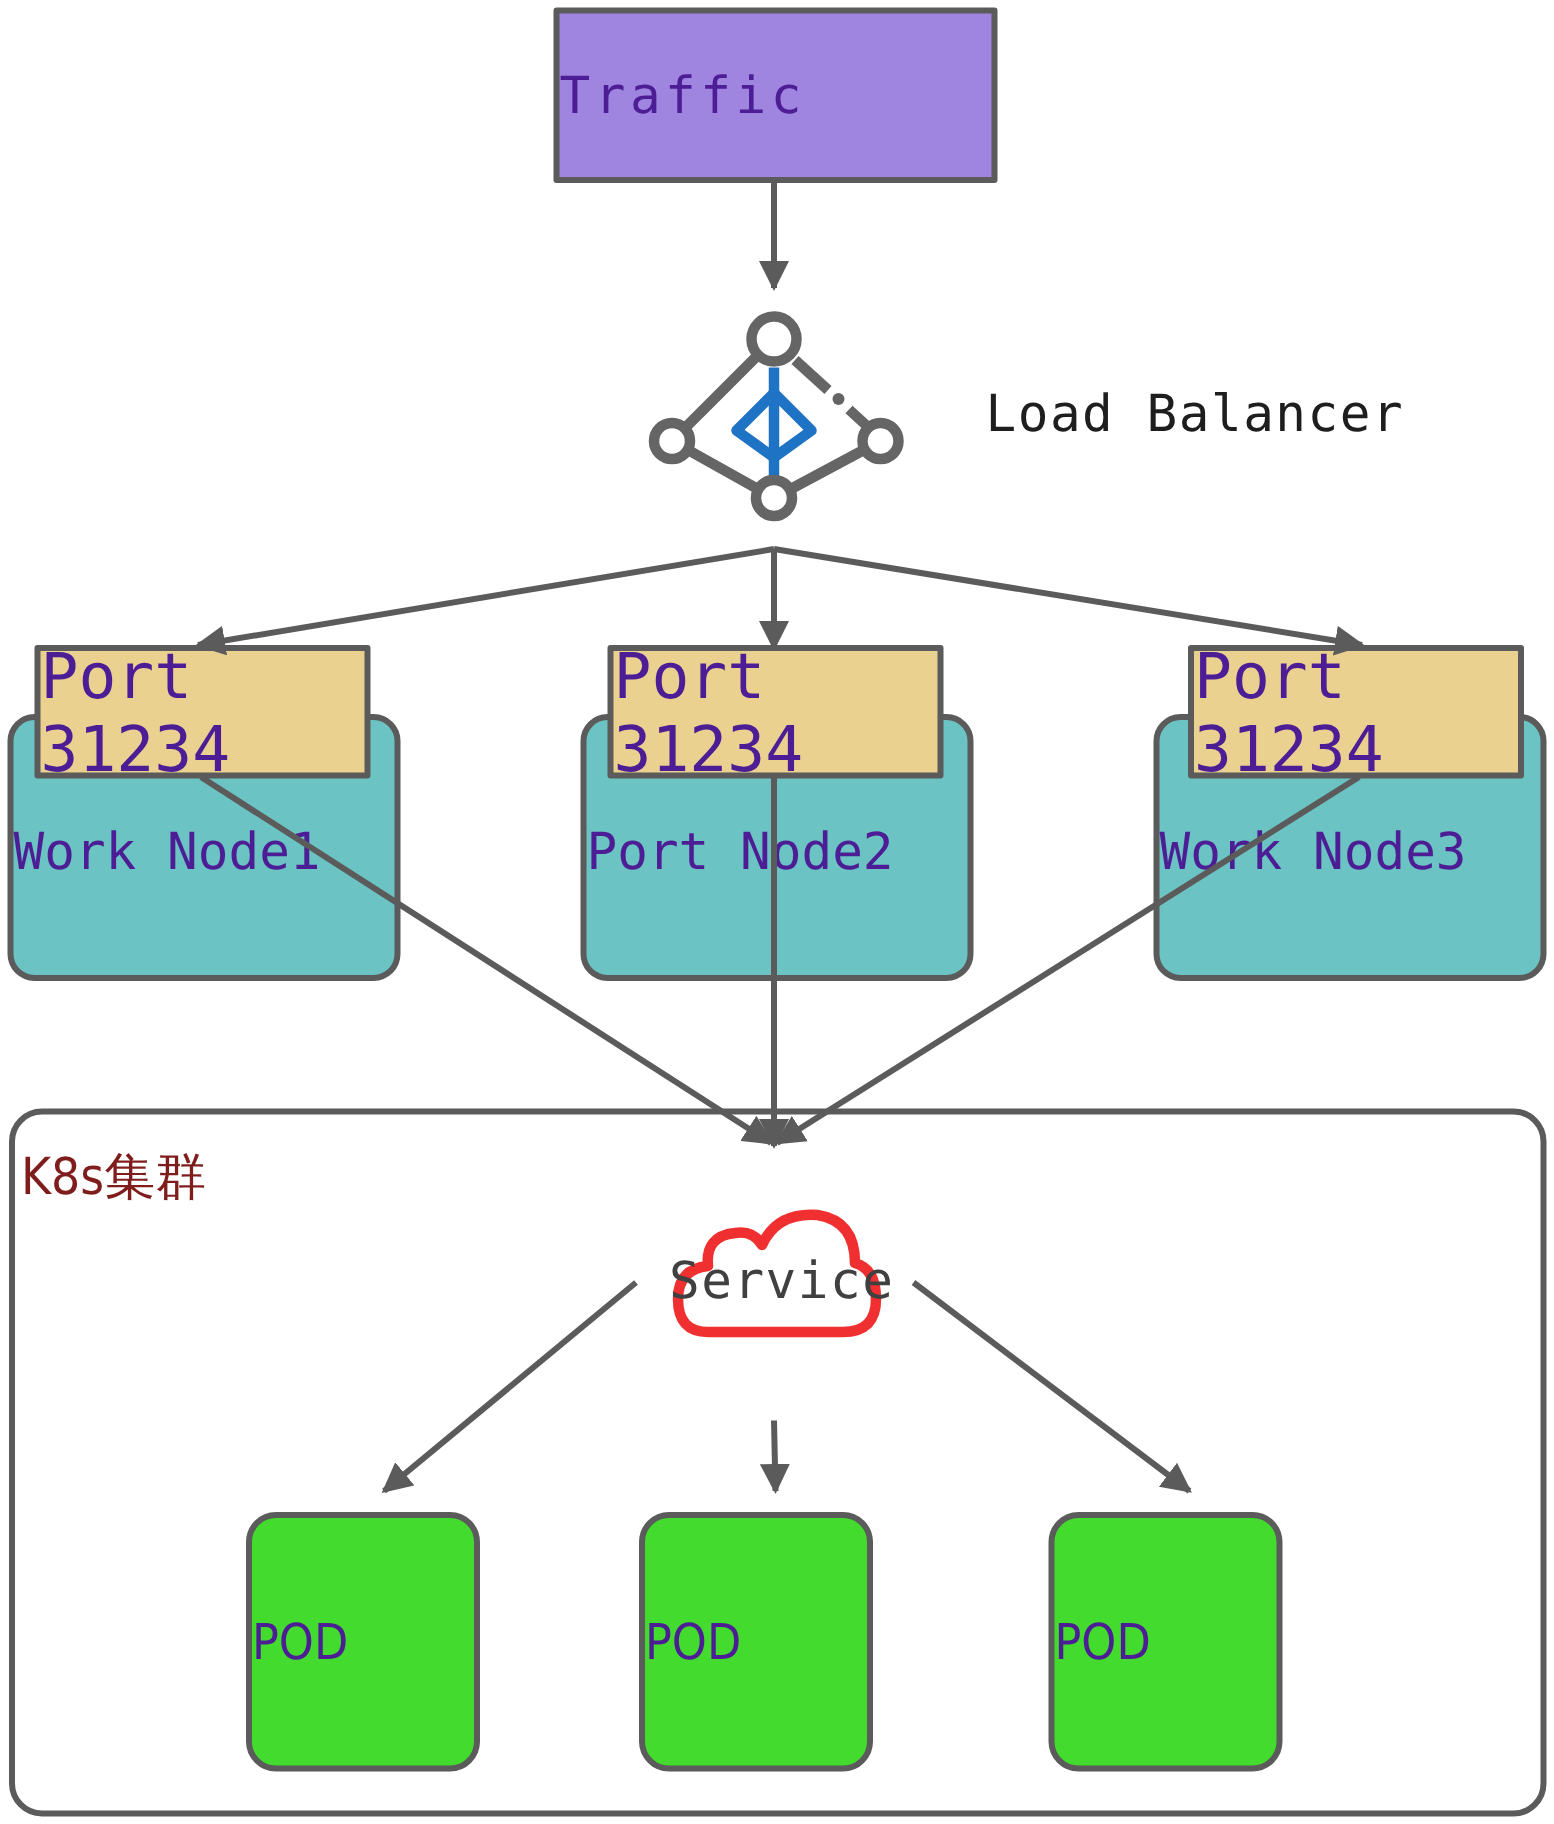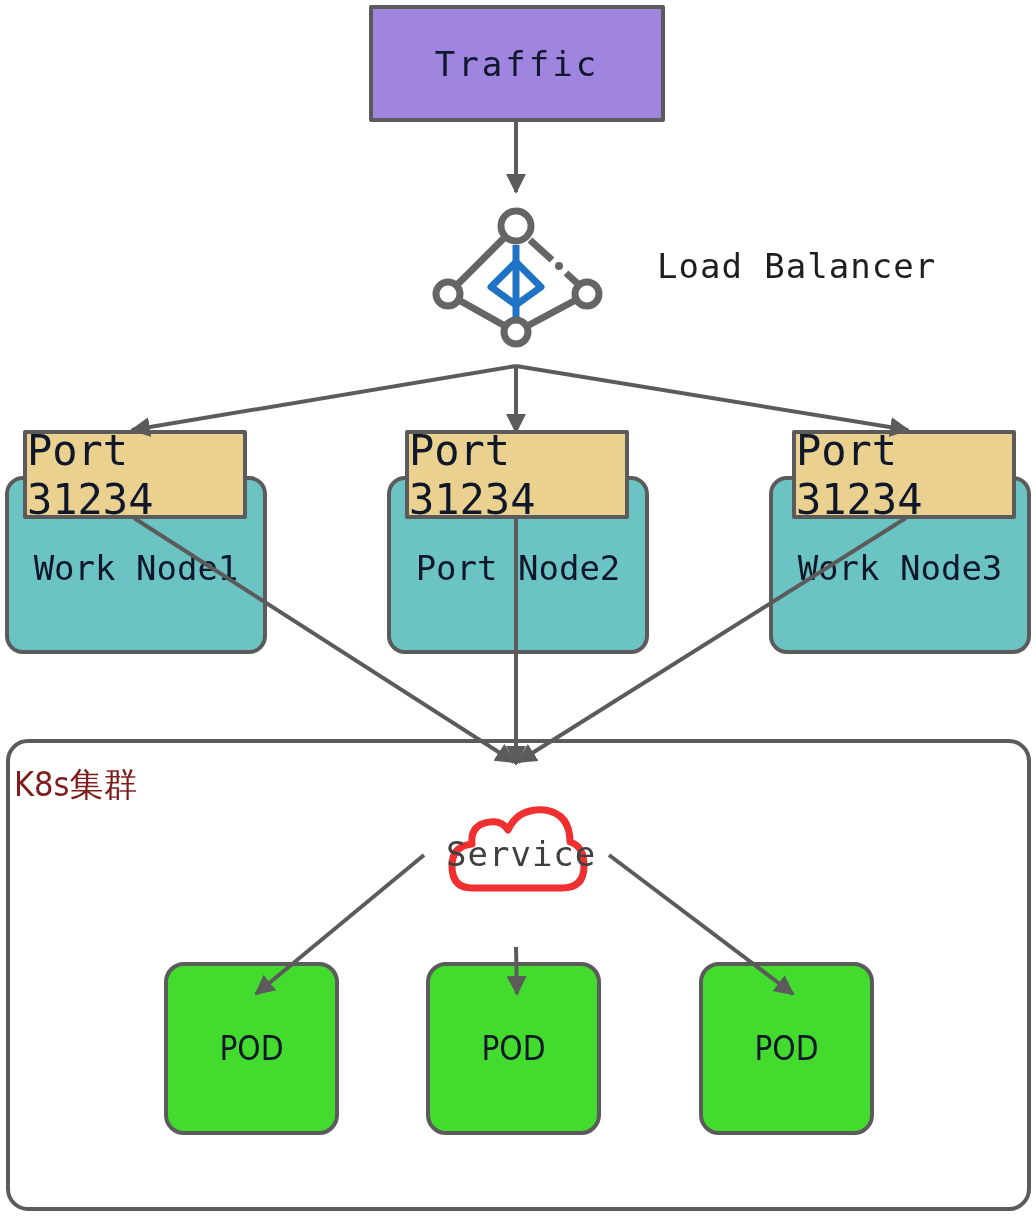--- a/index.html
+++ b/index.html
@@ -1,30 +1,30 @@
 <!DOCTYPE html>
 <html><head>
 <meta charset="utf-8">
 <style>
   html, body { margin:0; padding:0; background:#ffffff; }
   body { width:1036px; height:1216px; position:relative; overflow:hidden;
          font-family:"DejaVu Sans Mono", "Liberation Mono", monospace; }
   .box { position:absolute; box-sizing:border-box; border:4px solid #5b5b5b;
-         display:flex; align-items:center; justify-content:center; color:#0f172a; }
+         display:flex; align-items:center; color:#4c1d95; }
   #traffic { left:369px; top:5px; width:296px; height:117px; background:#9f85e0;
              font-size:34px; letter-spacing:3px; border-radius:2px; }
   .node { width:262px; height:178px; top:476px; background:#6cc3c3; border-radius:18px;
           align-items:flex-start; padding-top:68px; font-size:34px; }
   .port { width:224px; height:89px; top:430px; background:#ebd18f; font-size:42px; border-radius:2px; }
   #cluster { left:6px; top:739px; width:1025px; height:472px; border-radius:22px; background:transparent; }
   #cluster-label { position:absolute; left:14px; top:762px; font-size:34px; color:#7f1d1d;
                    font-family:"DejaVu Sans Condensed","DejaVu Sans", sans-serif; }
-  .pod { width:175px; height:173px; top:962px; background:#43dc2e; border-radius:20px; font-size:33px;
+  .pod { width:156px; height:173px; top:1008px; background:#43dc2e; border-radius:20px; font-size:33px;
          font-family:"DejaVu Sans Condensed","DejaVu Sans", sans-serif; }
-  #lb-label { position:absolute; left:657px; top:246px; font-size:34px; color:#1e1e1e; letter-spacing:1px; }
+  #lb-label { position:absolute; left:657px; top:256px; font-size:34px; color:#1e1e1e; letter-spacing:1px; }
   #service-label { position:absolute; left:446px; top:834px; font-size:34px; color:#404040; letter-spacing:1px; z-index:5; }
   svg.overlay { position:absolute; left:0; top:0; width:1036px; height:1216px; pointer-events:none; }
 </style>
 </head>
 <body>
 
 <div class="box" id="cluster"></div>
 <div id="cluster-label">K8s集群</div>
 
 <div class="box" id="traffic">

